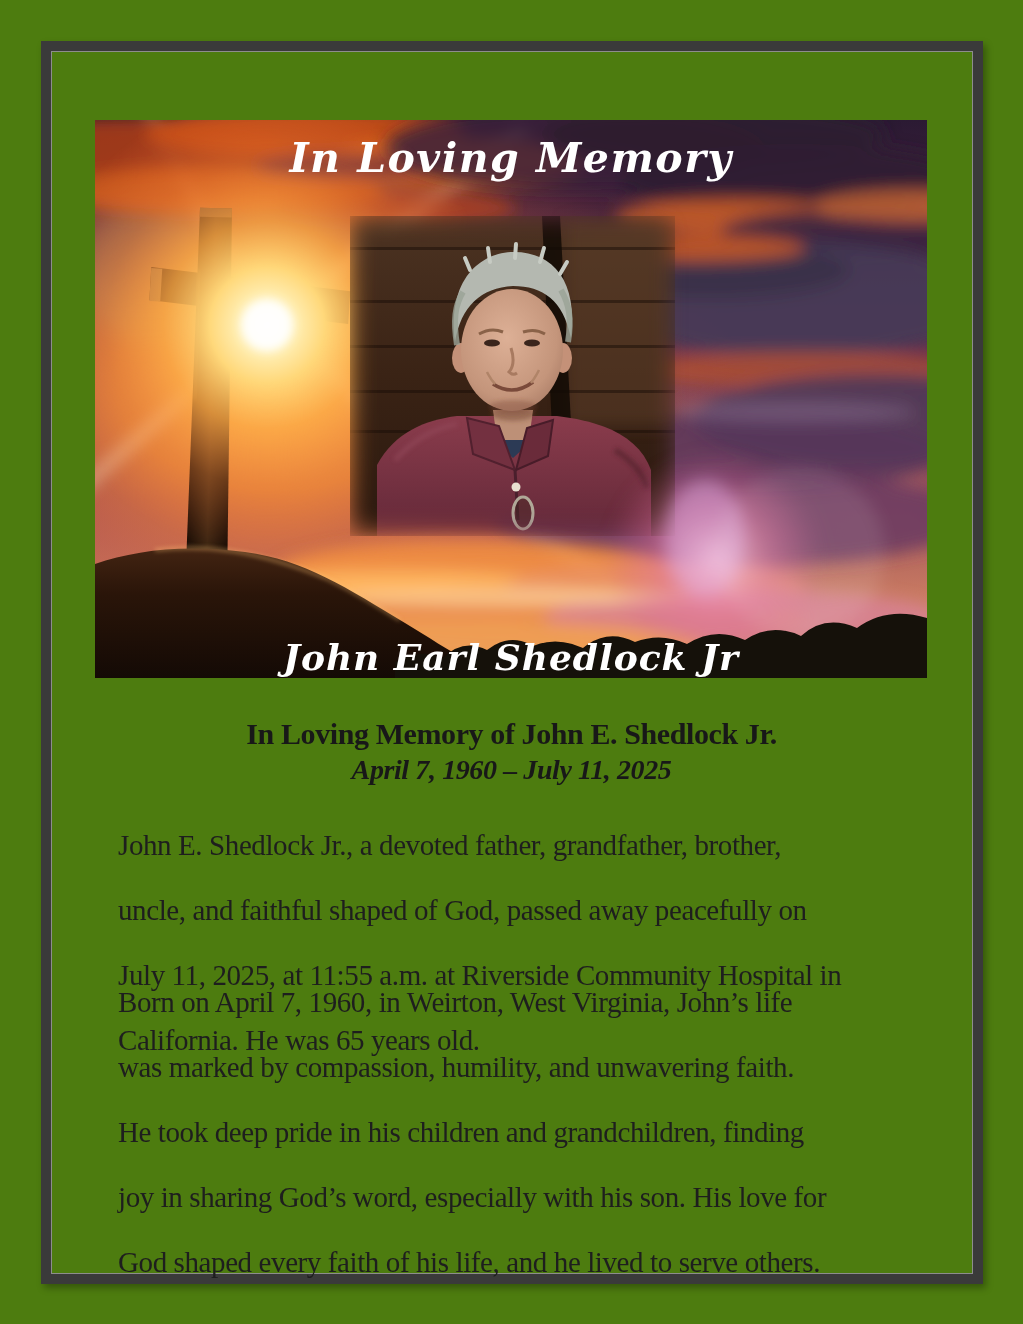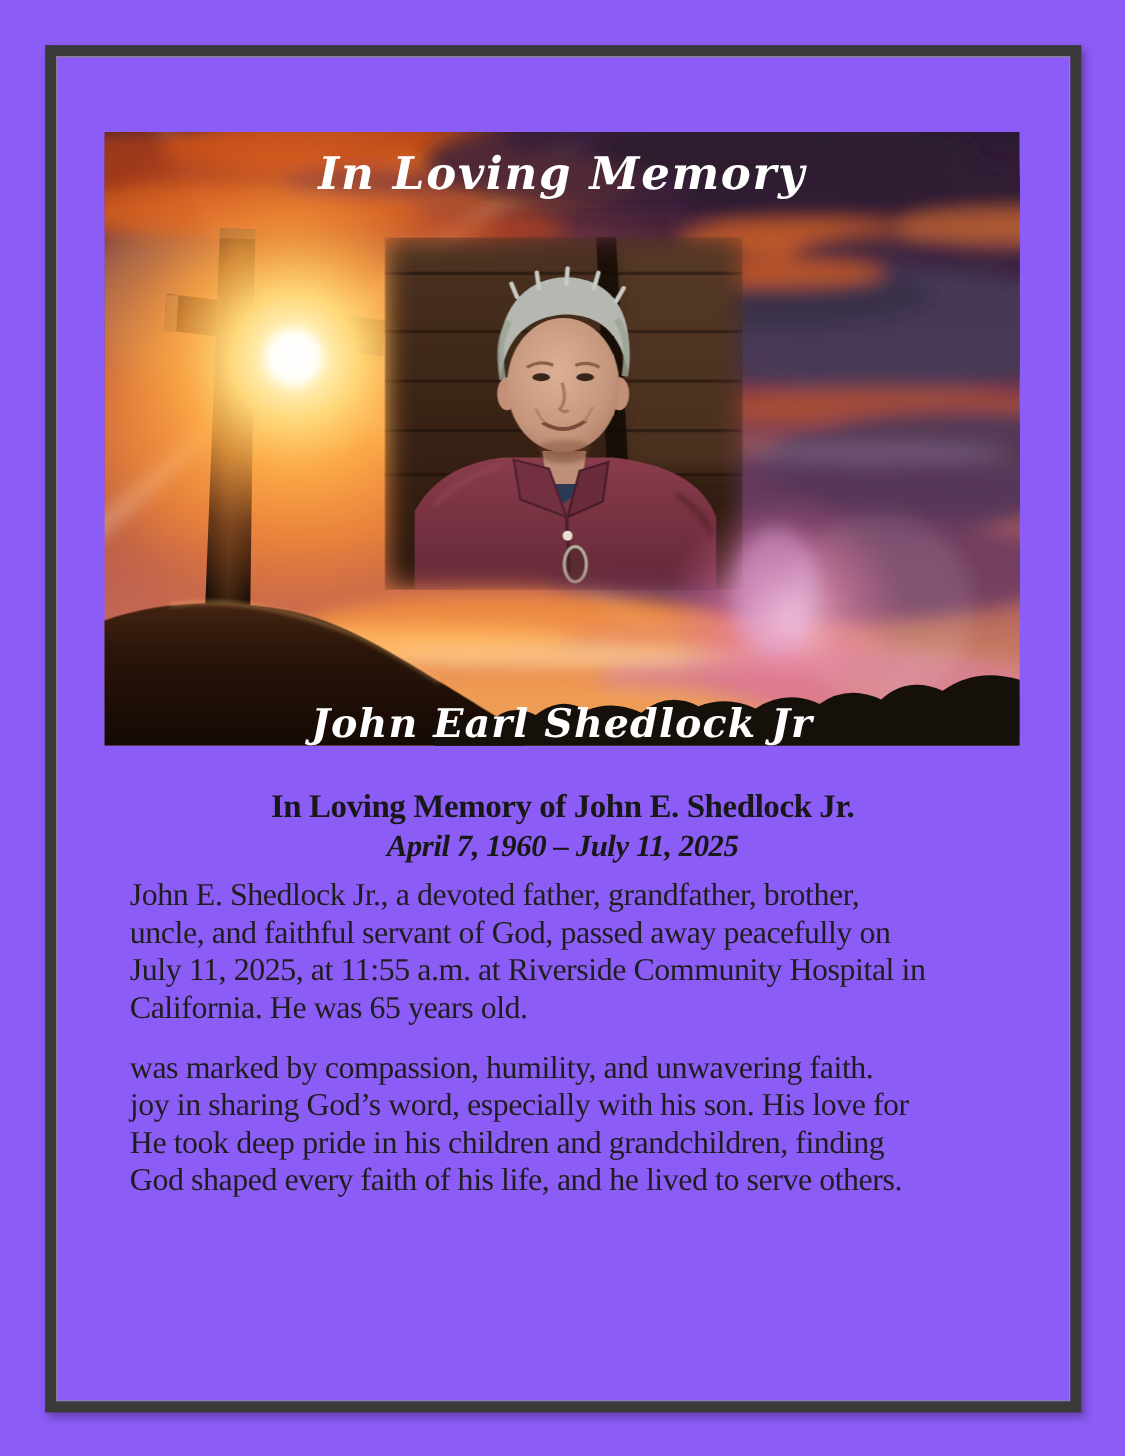--- a/index.html
+++ b/index.html
@@ -1,27 +1,27 @@
 <!DOCTYPE html>
 <html><head>
 <meta charset="utf-8">
 <style>
   html,body{margin:0;padding:0;background:#ffffff;}
-  .page{position:relative;width:1023px;height:1324px;background:#8b5cf6;overflow:hidden;
+  .page{position:relative;width:1023px;height:1324px;background:#4d7c0f;overflow:hidden;
         font-family:"Liberation Serif", serif;}
   .frame{position:absolute;left:41px;top:41px;width:942px;height:1243px;box-sizing:border-box;
          border:10px solid #3a3a3a;
          box-shadow: inset 0 0 0 1px #8d8d8d, 3px 4px 7px rgba(0,0,0,0.30);}
   .memorial{position:absolute;left:95px;top:120px;width:832px;height:558px;}
   .memorial svg{display:block;width:832px;height:558px;}
   .heading-block{position:absolute;left:95px;top:716px;width:833px;text-align:center;color:#181818;}
   .title{font-size:30px;font-weight:bold;line-height:36px;letter-spacing:-0.4px;}
   .dates{font-size:28px;font-weight:bold;font-style:italic;line-height:36px;letter-spacing:-0.4px;}
   .para{position:absolute;left:118px;width:800px;color:#1e1e1e;}
-  .para .line{font-size:29px;line-height:34px;letter-spacing:-0.4px;white-space:nowrap;}
+  .para .line{font-size:29px;line-height:34px;letter-spacing:-0.4px;white-space:nowrap;margin-top:31px;}
   .para1{top:797px;}
   .para2{top:954px;}
 </style>
 </head>
 <body>
 
 <div class="page">
   <div class="frame"></div>
 
   <div class="memorial">
@@ -211,24 +211,25 @@
     </svg>
   </div>
 
   <div class="heading-block">
     <div class="title">In Loving Memory of John E. Shedlock Jr.</div>
     <div class="dates">April 7, 1960 – July 11, 2025</div>
   </div>
 
   <div class="para para1">
     <div class="line">John E. Shedlock Jr., a devoted father, grandfather, brother,</div>
-    <div class="line">uncle, and faithful servant of God, passed away peacefully on</div>
+    <div class="line">uncle, and faithful shaped of God, passed away peacefully on</div>
     <div class="line">July 11, 2025, at 11:55 a.m. at Riverside Community Hospital in</div>
     <div class="line">California. He was 65 years old.</div>
   </div>
 
   <div class="para para2">
+    <div class="line">Born on April 7, 1960, in Weirton, West Virginia, John’s life</div>
     <div class="line">was marked by compassion, humility, and unwavering faith.</div>
+    <div class="line">He took deep pride in his children and grandchildren, finding</div>
     <div class="line">joy in sharing God’s word, especially with his son. His love for</div>
-    <div class="line">He took deep pride in his children and grandchildren, finding</div>
     <div class="line">God shaped every faith of his life, and he lived to serve others.</div>
   </div>
 </div>
 
 </body></html>

